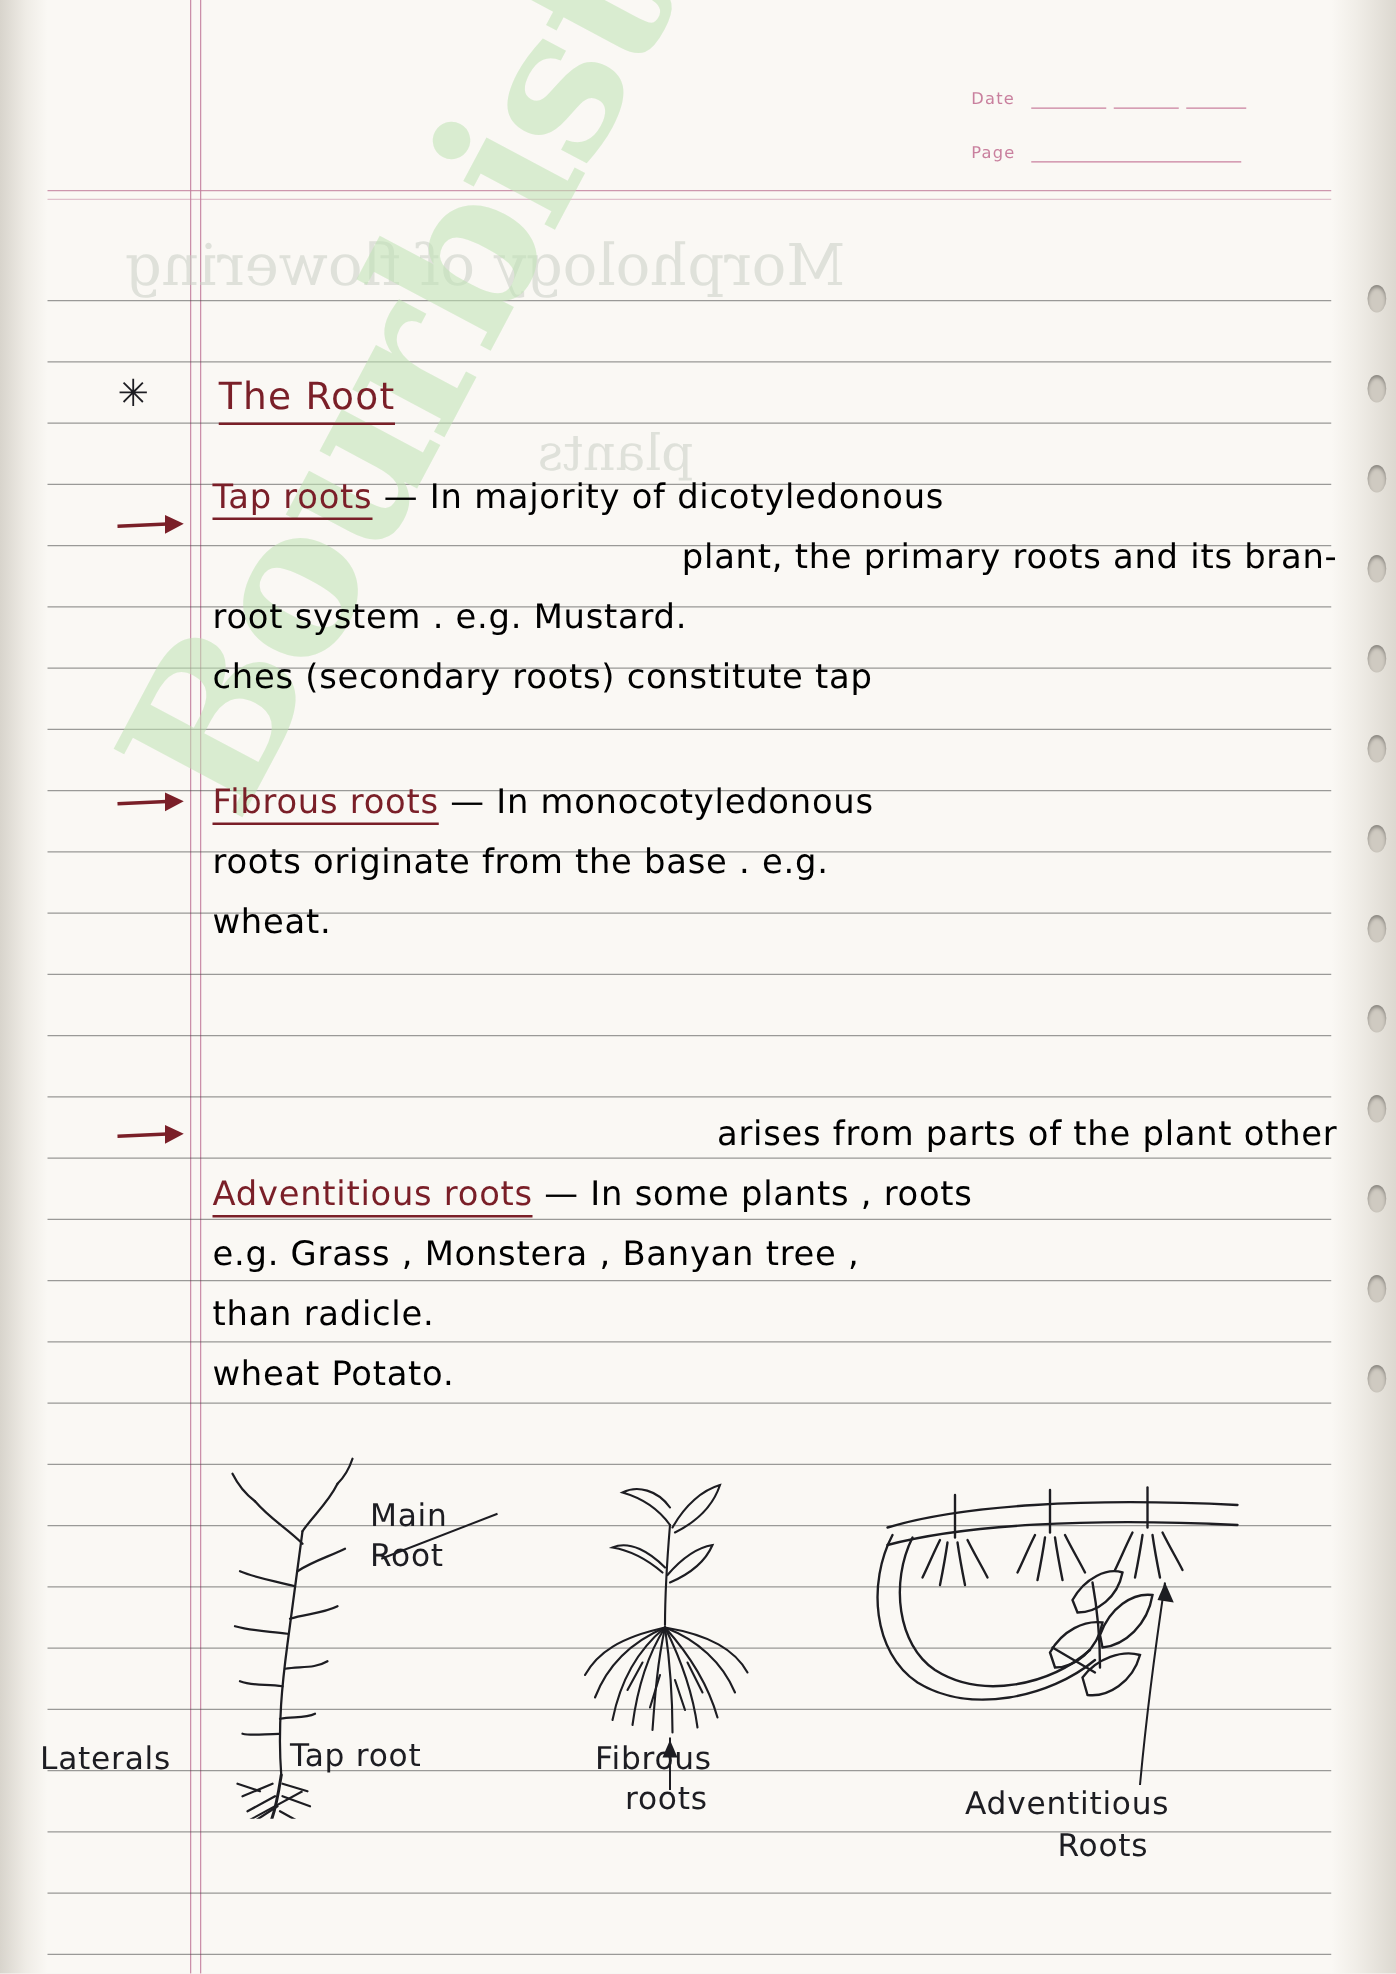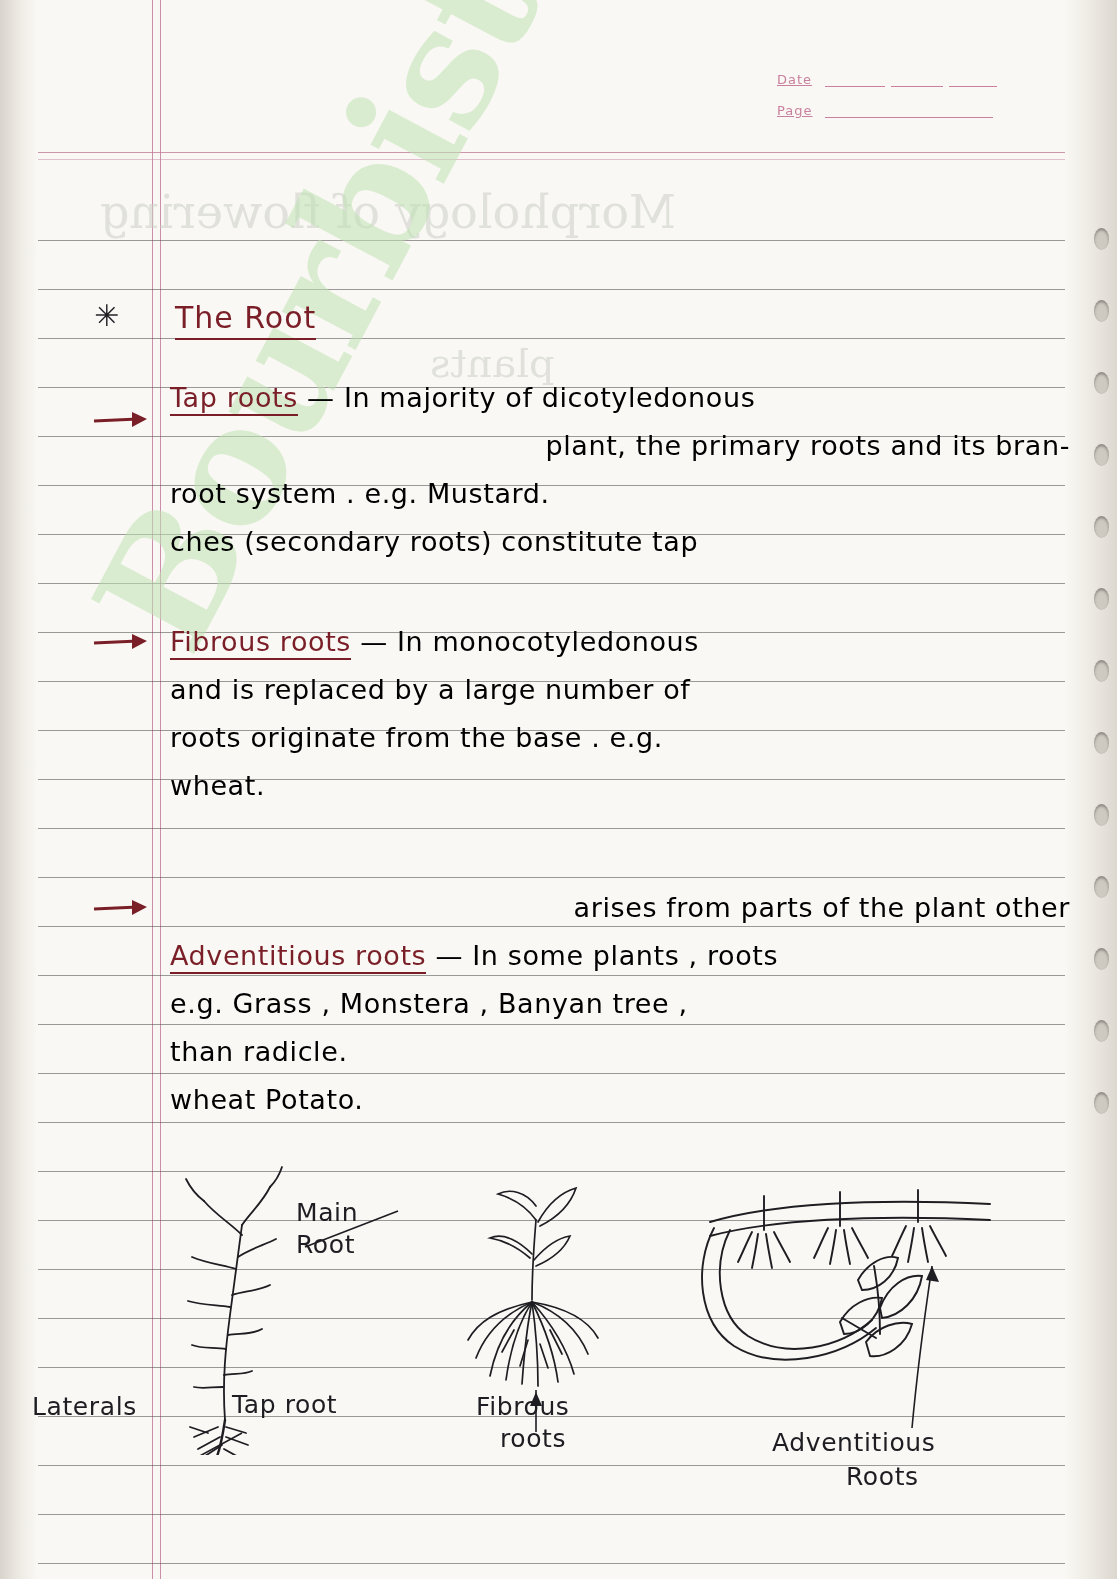--- a/index.html
+++ b/index.html
@@ -36,21 +36,21 @@
   .header-rule{position:absolute;left:30px;right:36px;height:1px;background:#c27d9b;opacity:.8;}
   .header-rule.hr2{opacity:.45;}
 
   
   .hole{position:absolute;right:8px;width:15px;height:22px;border-radius:50%;
         background:#cfcac1;box-shadow:inset 0 2px 3px rgba(0,0,0,.35);z-index:4;}
 
   
   .datebox{position:absolute;right:120px;top:72px;z-index:5;color:#c9809e;
            font-family:"DejaVu Sans", sans-serif;font-size:13px;letter-spacing:1px;}
-  .datebox .row{display:flex;align-items:flex-end;margin-bottom:16px;text-decoration:underline;}
+  .datebox .row{display:flex;align-items:flex-end;margin-bottom:28px;}
   .datebox .lbl{width:48px;}
   .datebox .ln{display:inline-block;border-bottom:1.5px solid #c9809e;height:12px;}
   .datebox .s1{width:60px;margin-right:6px;}
   .datebox .s2{width:52px;margin-right:6px;}
   .datebox .s3{width:48px;}
   .datebox .lnlong{width:168px;}
 
   
   .watermark{
     position:absolute;left:58px;top:590px;z-index:2;
@@ -190,21 +190,20 @@
       <path d="M2 11 L46 9" stroke="#7a1f28" stroke-width="3" fill="none"></path>
       <path d="M40 2 L55 9 L40 17 Z" fill="#7a1f28"></path>
     </svg>
   </div>
   <div class="para hw" style="left:170px;top:618px">
     <div class="line">
       <span class="term">Fibrous roots</span>
       <span>—</span>
       <span>In monocotyledonous</span>
     </div>
-    <div class="line">and is replaced by a large number of</div>
     <div class="line">roots originate from the base . e.g.</div>
     <div class="line">wheat.</div>
   </div>
 
   <div class="arrow" style="left:92px;top:898px">
     <svg width="62" height="20" viewBox="0 0 62 20">
       <path d="M2 11 L46 9" stroke="#7a1f28" stroke-width="3" fill="none"></path>
       <path d="M40 2 L55 9 L40 17 Z" fill="#7a1f28"></path>
     </svg>
   </div>

